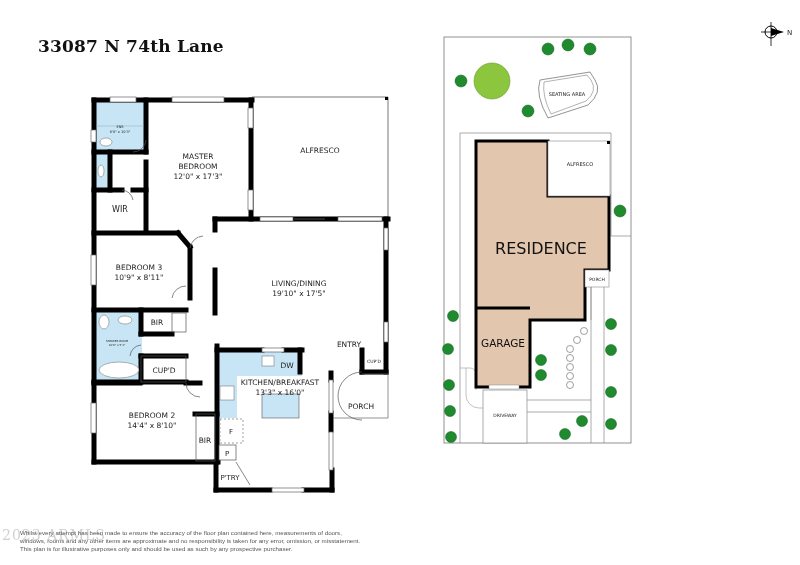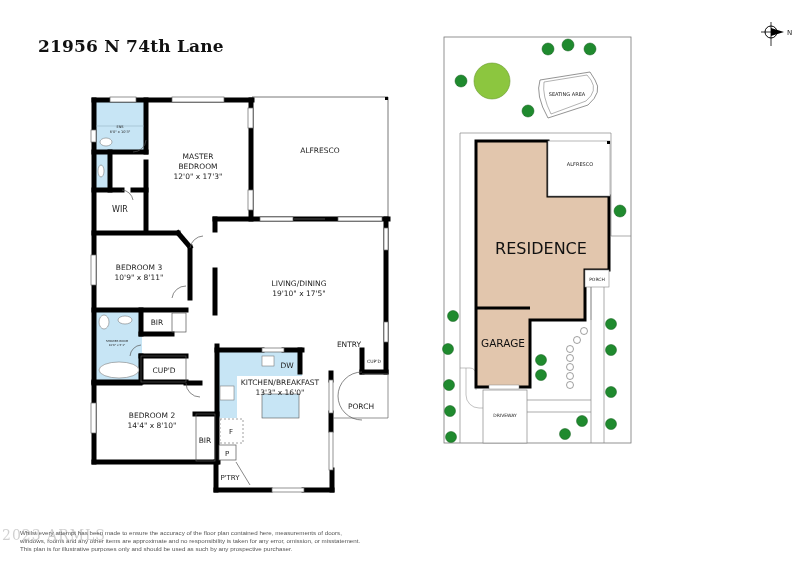--- a/index.html
+++ b/index.html
@@ -7,21 +7,21 @@
   .title{position:absolute;left:38px;top:36px;font-family:"DejaVu Serif","Liberation Serif",serif;font-weight:bold;font-size:17px;color:#111;letter-spacing:0.2px;}
   svg{position:absolute;left:0;top:0;}
   .lbl{font-family:"DejaVu Sans",sans-serif;fill:#222;}
   .disclaimer{position:absolute;left:20px;top:529px;font-family:"Liberation Sans",sans-serif;font-size:6.2px;color:#555;line-height:8px;width:380px;}
   .disclaimer div{white-space:nowrap;}
   .wm{position:absolute;left:2px;top:527px;font-family:"DejaVu Serif",serif;font-size:14px;color:rgba(120,120,120,0.35);letter-spacing:1px;}
 </style>
 </head>
 <body>
 
-<div class="title">21956 N 74th Lane</div>
+<div class="title">33087 N 74th Lane</div>
 
 <svg width="800" height="565" viewBox="0 0 800 565">
   <defs>
     <pattern id="tree" width="1" height="1"></pattern>
   </defs>
 
   <g>
 
     <rect x="96" y="102" width="48" height="50" fill="#c7e5f5"></rect>
     <rect x="96" y="152" width="14" height="38" fill="#c7e5f5"></rect>

